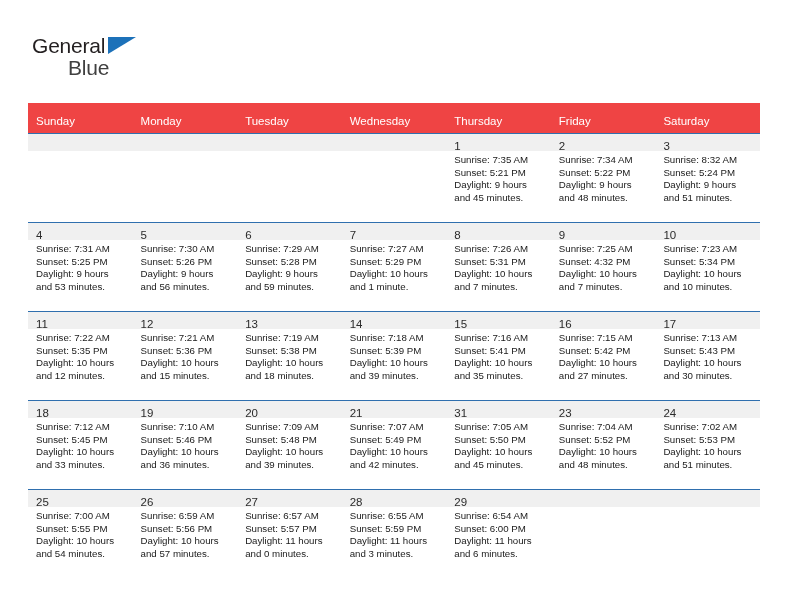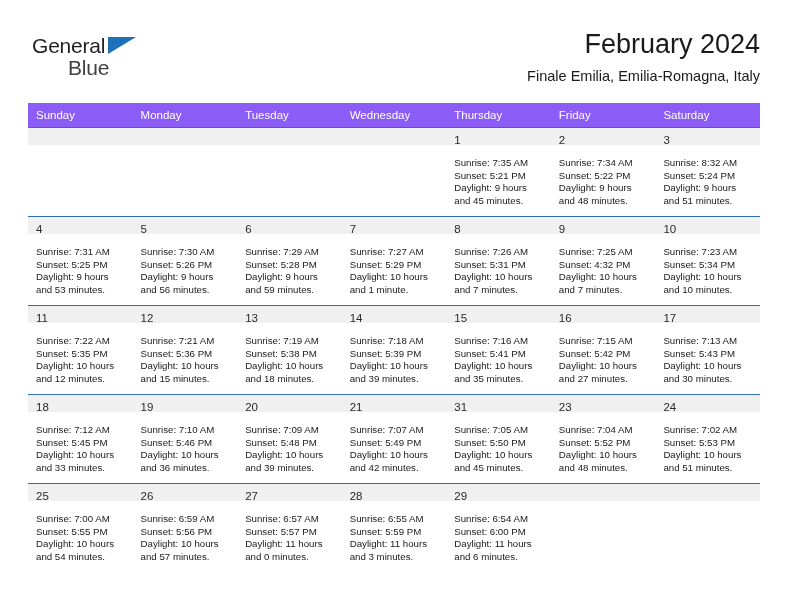--- a/index.html
+++ b/index.html
@@ -88,26 +88,26 @@
   
   .calendar {
     position: absolute;
     left: 28px;
     top: 103px;
     width: 732px;
     border-collapse: collapse;
     table-layout: fixed;
   }
   .calendar th {
-    background: #8b5cf6;
+    background: #ef4444;
     color: #ffffff;
     font-size: 11.5px;
     font-weight: normal;
     text-align: left;
-    padding: 5px 0 5px 8px;
+    padding: 11px 0 5px 8px;
     height: 14px;
     border: none;
   }
   .calendar td {
     vertical-align: top;
     padding: 0;
     border: none;
     border-top: 1.5px solid #2f6fae;
     width: 104.5px;
   }
@@ -116,21 +116,21 @@
     height: 17px;
     padding: 2px 0 1px 8px;
     box-sizing: border-box;
   }
   .daynum {
     font-size: 11.5px;
     color: #2b2b2b;
     line-height: 14px;
   }
   .cell-body {
-    padding: 12px 6px 6px 8px;
+    padding: 3px 6px 6px 8px;
     min-height: 71px;
     box-sizing: border-box;
   }
   .cell-line {
     font-size: 9.7px;
     line-height: 12.6px;
     color: #1a1a1a;
     white-space: nowrap;
   }
   .empty .cell-body { min-height: 71px; }
@@ -141,24 +141,20 @@
 <div class="page">
 
   <div class="header">
 
     <div class="logo">
       <span class="logo-general">General</span>
       <span class="logo-tri"></span>
       <span class="logo-blue">Blue</span>
     </div>
 
-    <div class="title-block">
-      <div class="cal-title">February 2024</div>
-      <div class="cal-subtitle">Finale Emilia, Emilia-Romagna, Italy</div>
-    </div>
 
   </div>
 
   <table class="calendar">
     <thead>
       <tr id="weekday-row">
           <th>Sunday</th>
           <th>Monday</th>
           <th>Tuesday</th>
           <th>Wednesday</th>

